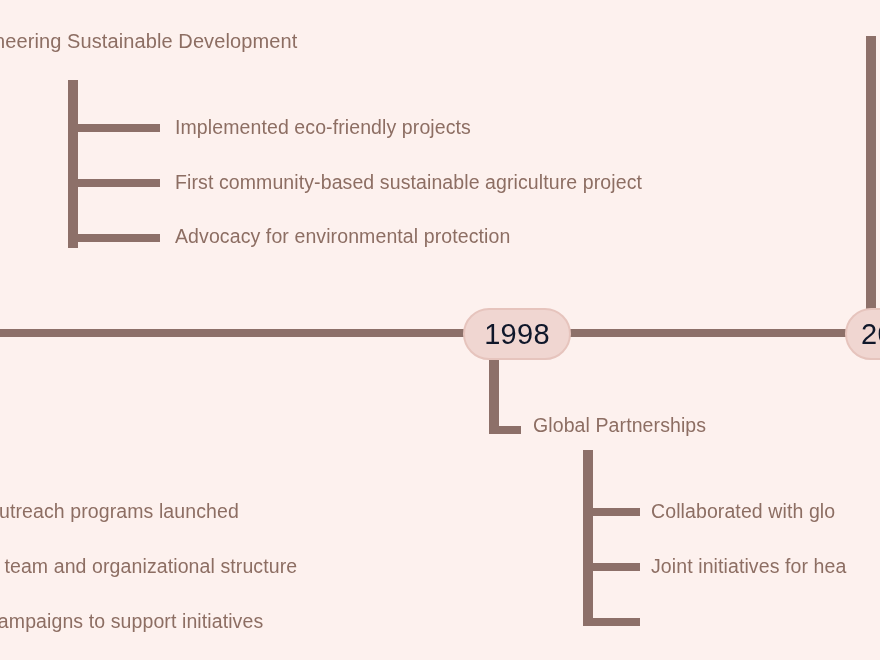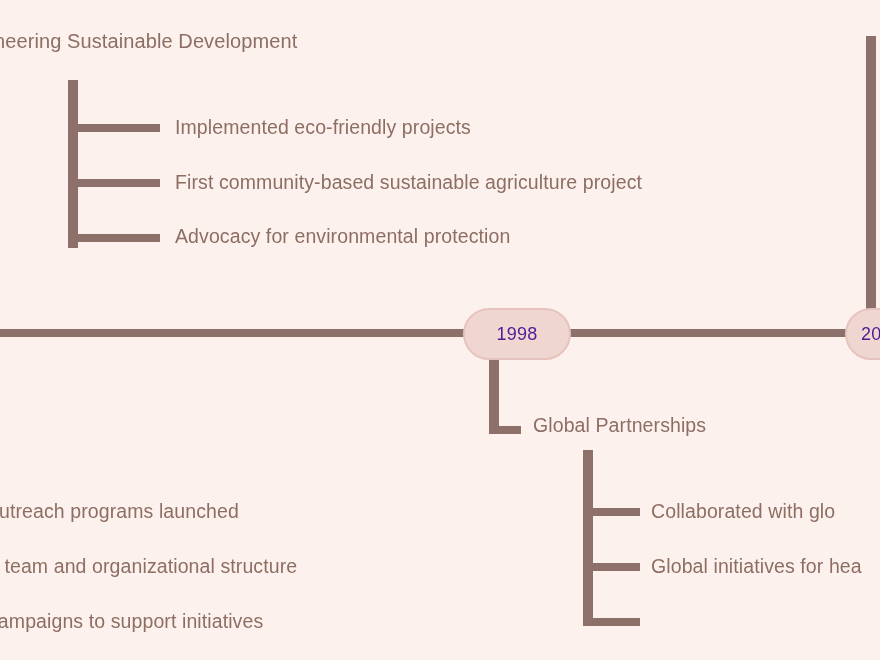--- a/index.html
+++ b/index.html
@@ -54,22 +54,22 @@
     background: #8d7069;
   }
 
   
   .year-pill {
     position: absolute;
     box-sizing: border-box;
     background: #f0d6d1;
     border: 2px solid #e6c4bd;
     border-radius: 26px;
-    color: #4c1d95;
-    font-size: 18px;
+    color: #0f172a;
+    font-size: 29px;
     line-height: 1;
     display: flex;
     align-items: center;
     justify-content: center;
     letter-spacing: 0.3px;
   }
 </style>
 </head>
 <body>
 
@@ -98,19 +98,19 @@
   <div class="hline" style="left:489px; top:426px; width:32px;"></div>
 
   <div class="label" style="left:533px; top:416px;">Global Partnerships</div>
 
   <div class="vline" style="left:583px; top:450px; height:168px;"></div>
   <div class="hline" style="left:583px; top:508px; width:57px;"></div>
   <div class="hline" style="left:583px; top:563px; width:57px;"></div>
   <div class="hline" style="left:583px; top:618px; width:57px;"></div>
 
   <div class="label" style="left:651px; top:502px;text-align:right;">Collaborated with glo</div>
-  <div class="label" style="left:651px; top:557px;">Global initiatives for hea</div>
+  <div class="label" style="left:651px; top:557px;">Joint initiatives for hea</div>
 
   <div class="vline" style="left:866px; top:36px; height:282px;"></div>
 
   <div class="year-pill" style="left:845px; top:308px; width:108px; height:52px; justify-content:flex-start; padding-left:14px;">20</div>
 
 </div>
 
 </body></html>

